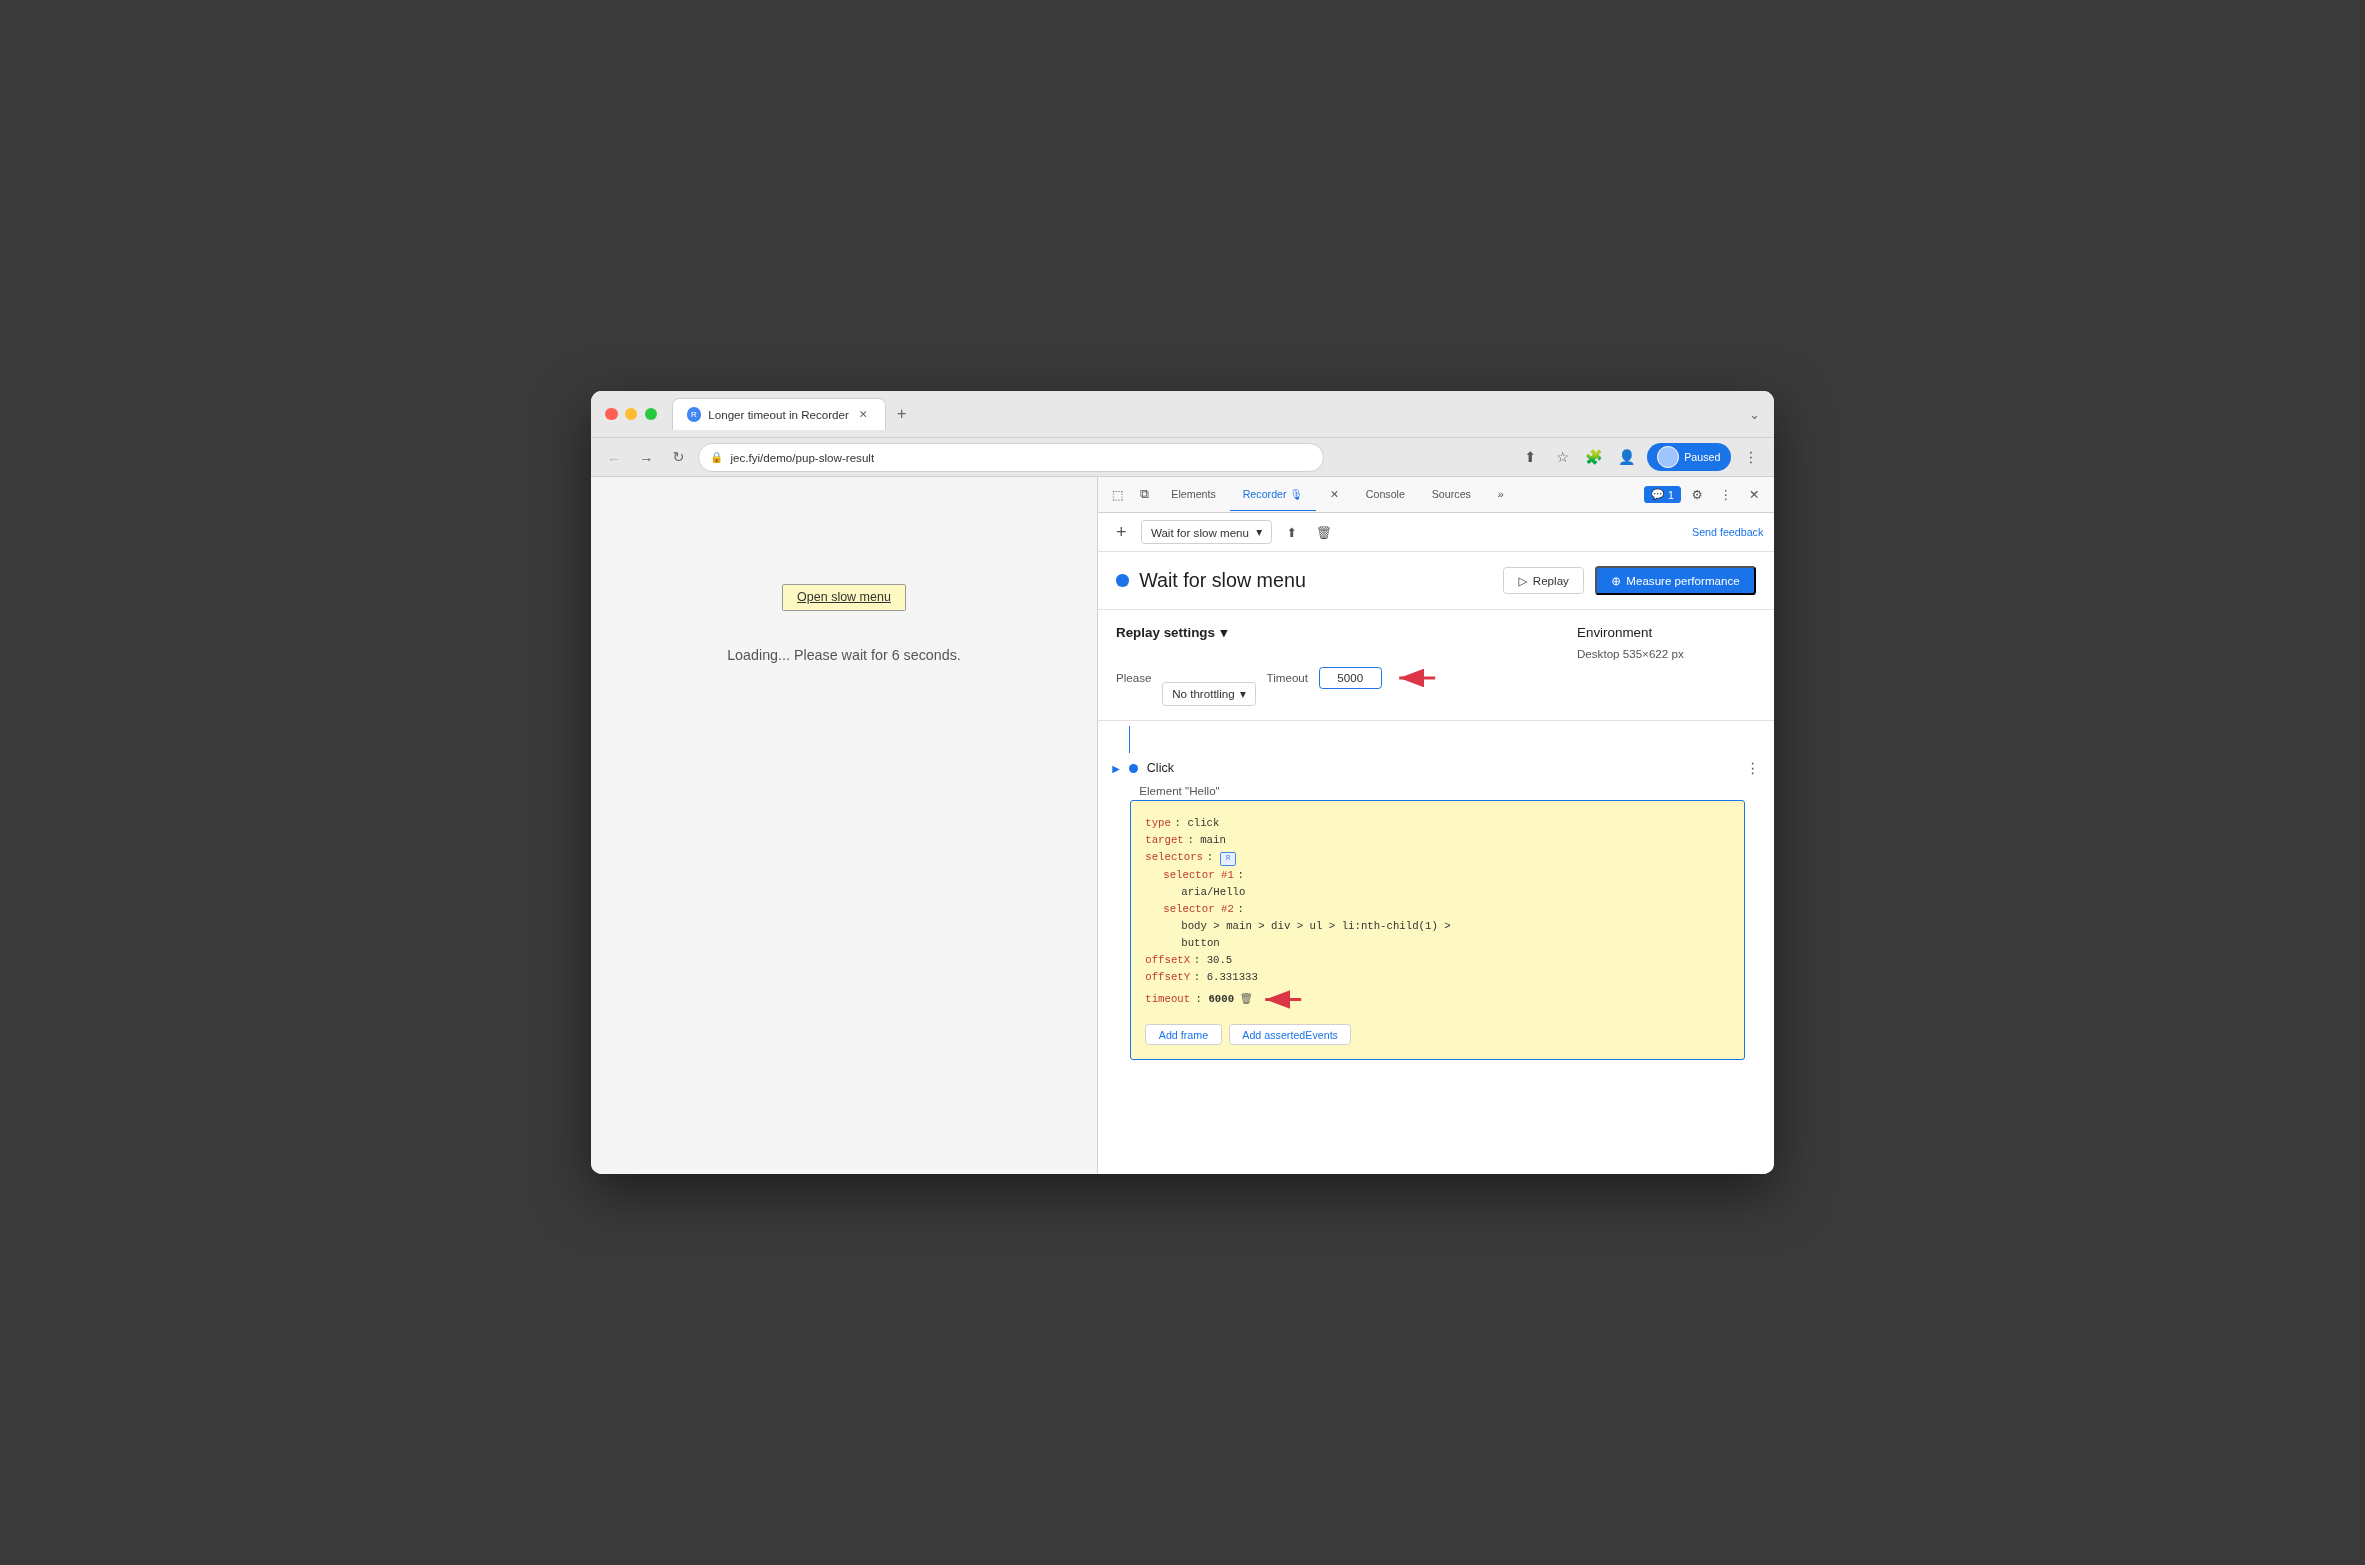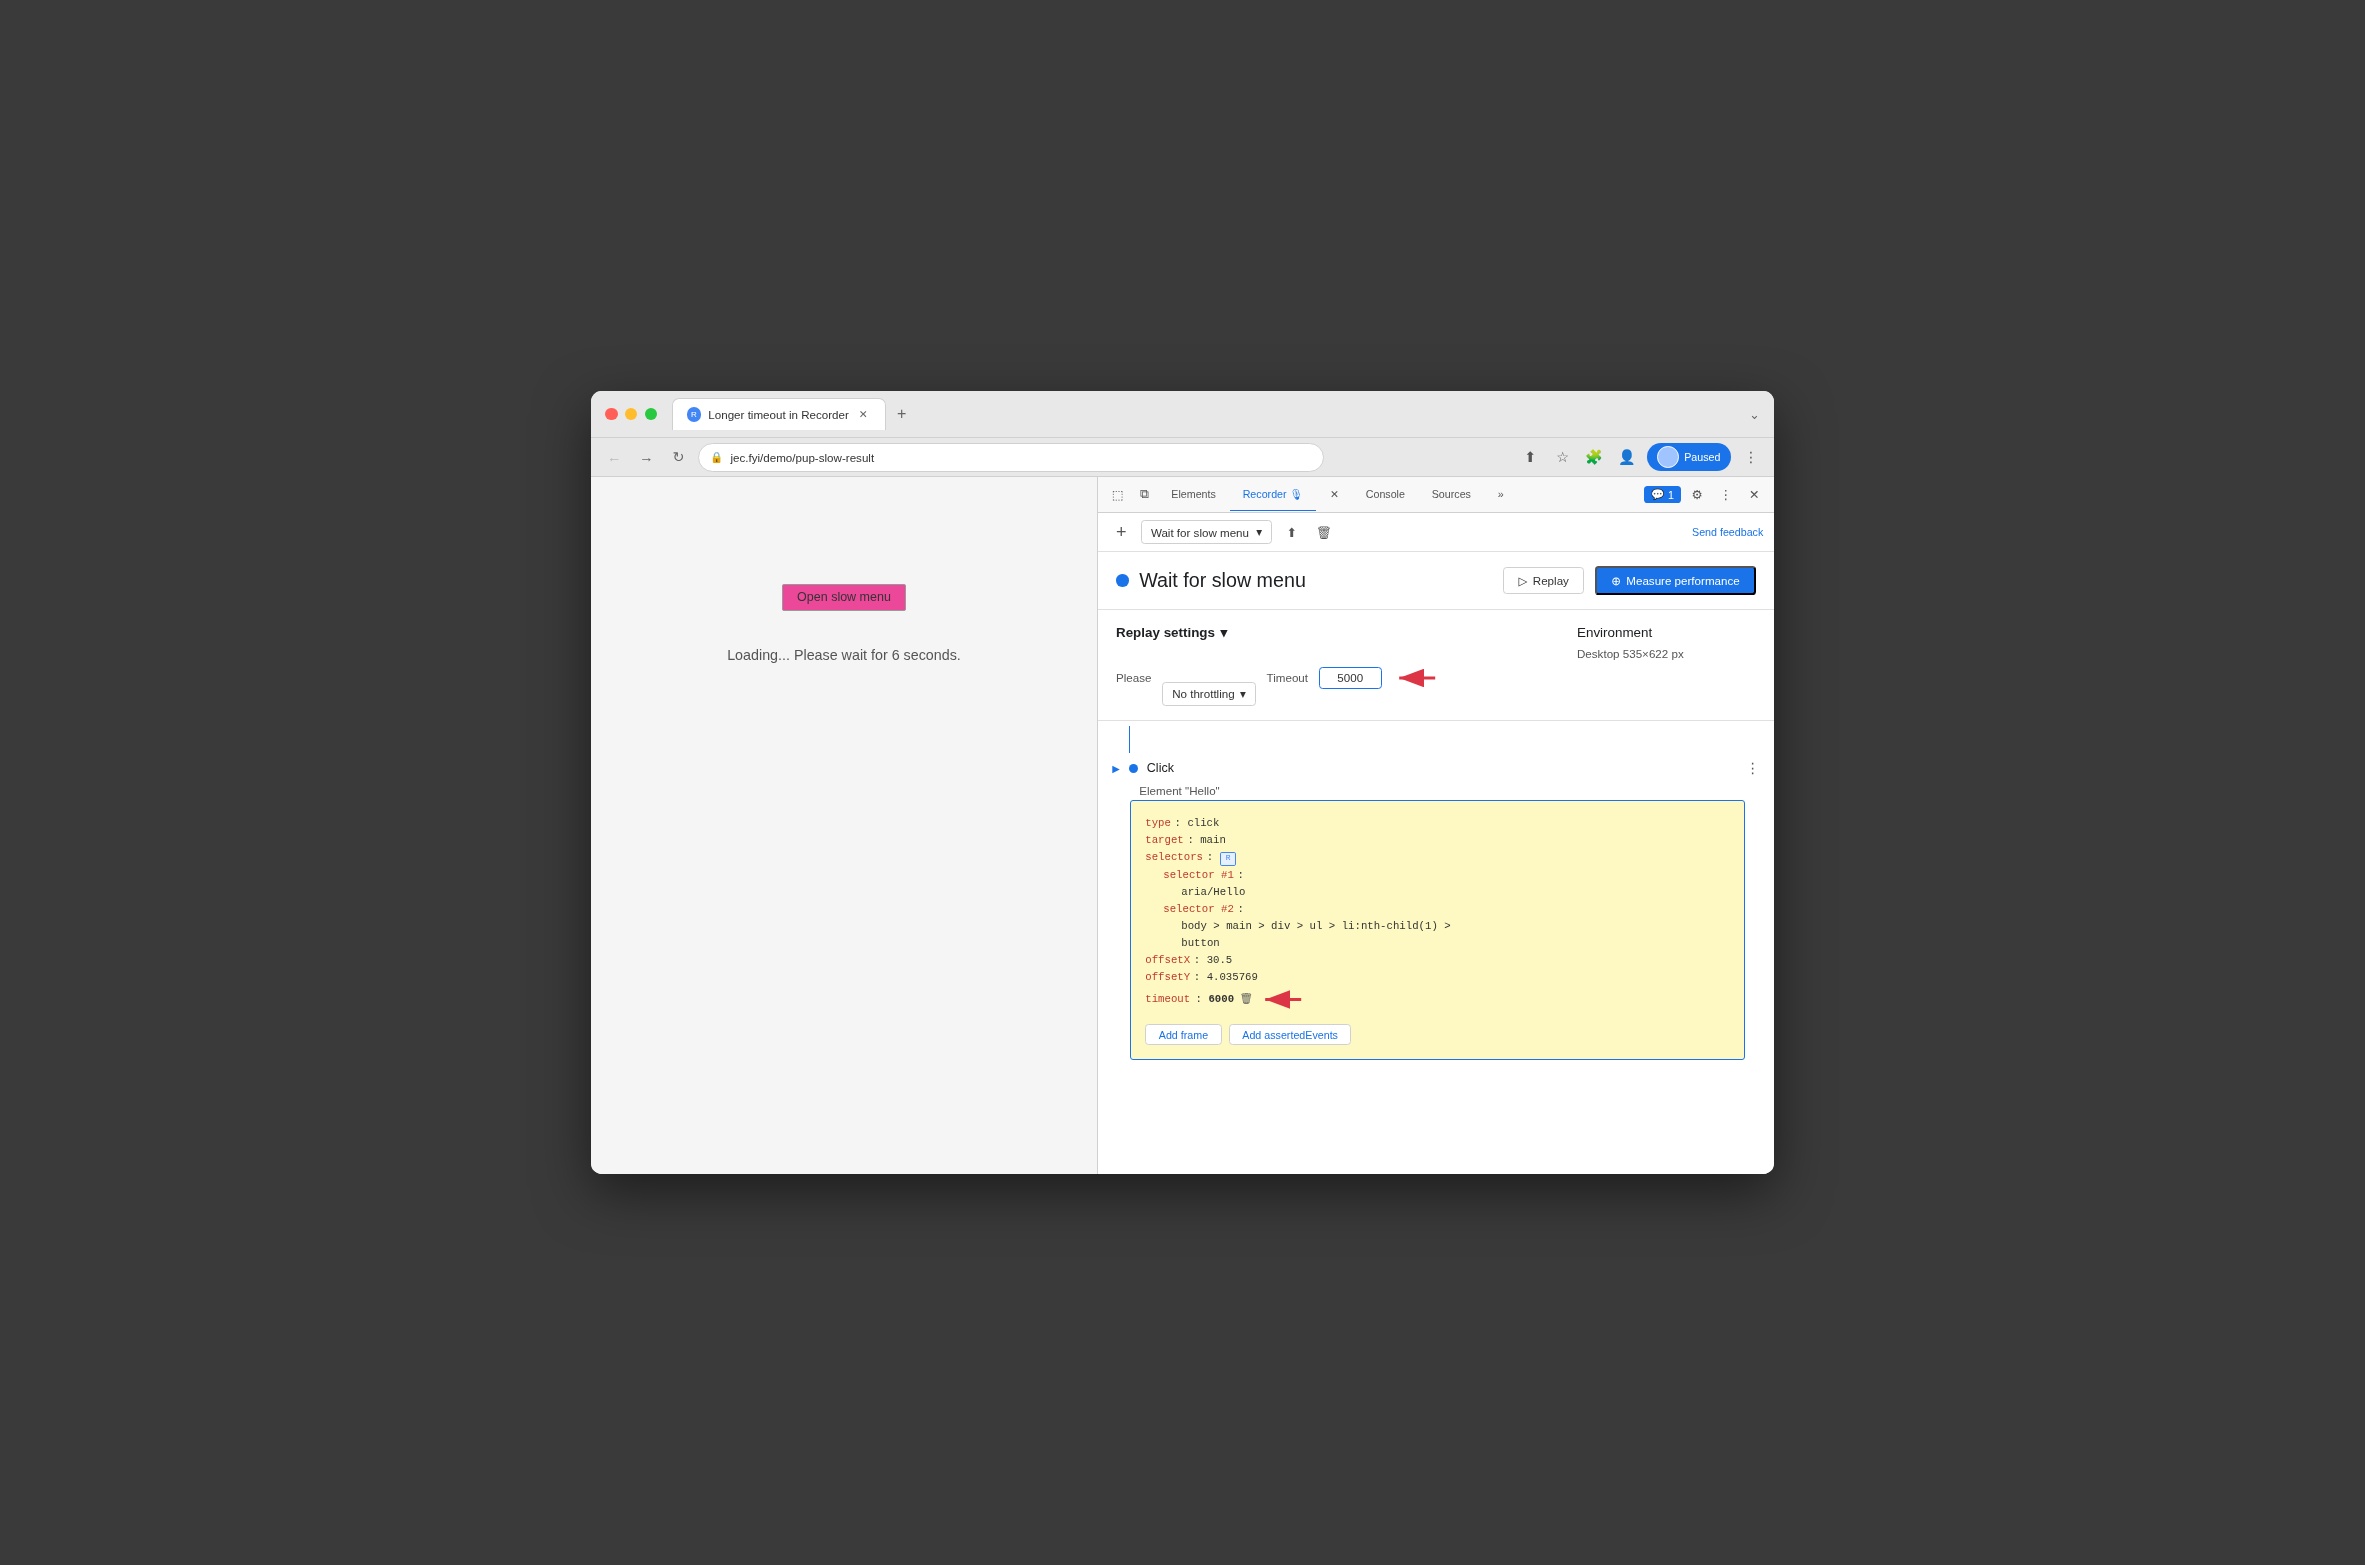--- a/index.html
+++ b/index.html
@@ -187,27 +187,28 @@
       flex: 0 0 506px;
       background: #f5f5f5;
       display: flex;
       flex-direction: column;
       align-items: center;
       justify-content: flex-start;
       padding-top: 107px;
       gap: 36px;
     }
     .open-menu-btn {
-      background: #ec4899;
+      background: #fef9c3;
       border: 0.9px solid #999;
       border-radius: 1.8px;
       padding: 5.4px 14.3px;
       font-size: 12.5px;
       color: #333;
       cursor: pointer;
+      text-decoration: underline;
     }
     .loading-text {
       font-size: 14.3px;
       color: #555;
     }
     
     .devtools-panel {
       flex: 1;
       background: #ffffff;
       border-left: 0.9px solid #d0d0d0;
@@ -695,21 +696,21 @@
             </div>
             <div class="code-line code-indent2">
               <span class="code-val">button</span>
             </div>
             <div class="code-line">
               <span class="code-key">offsetX</span>
               <span class="code-val">: <span>30.5</span></span>
             </div>
             <div class="code-line">
               <span class="code-key">offsetY</span>
-              <span class="code-val">: <span>4.035769</span></span>
+              <span class="code-val">: <span>6.331333</span></span>
             </div>
             <div class="code-line" style="display:flex;align-items:center;gap:5.4px;">
               <span class="code-key">timeout</span>
               <span class="code-val">: <span style="font-weight:bold;">6000</span></span>
               <span class="delete-icon">🗑</span>
 
               <div style="display:inline-block;">
                 <svg width="45" height="27" viewBox="0 0 50 30" style="display:block;">
                   <defs>
                     <marker id="arrowhead2" markerWidth="8" markerHeight="6" refX="8" refY="3" orient="auto">

